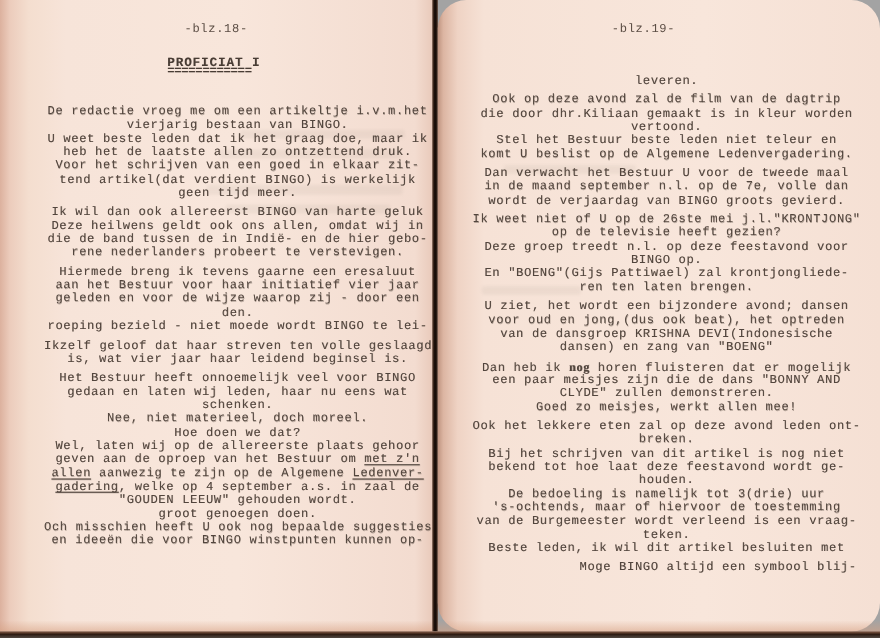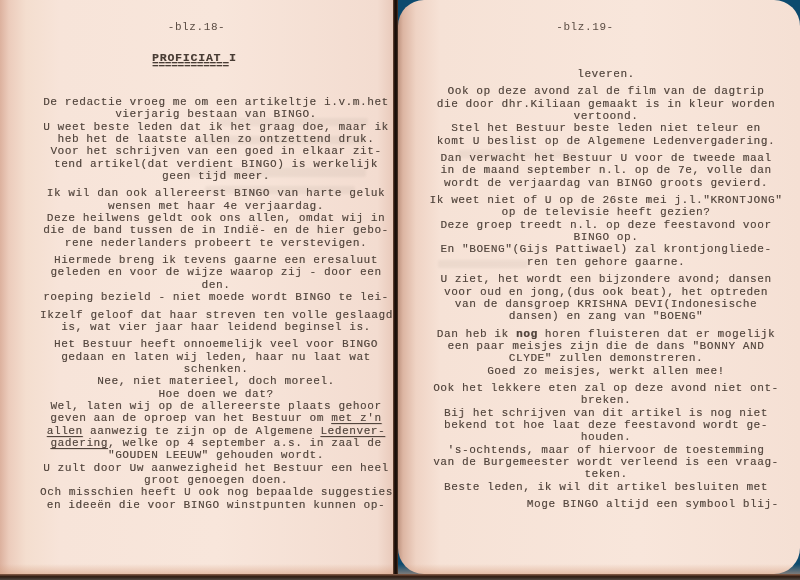--- a/index.html
+++ b/index.html
@@ -1,17 +1,17 @@
 <!DOCTYPE html>
 <html><head>
 <meta charset="utf-8">
 <style>
   html,body{margin:0;padding:0;}
   body{width:800px;height:580px;overflow:hidden;background:#332c27;}
-  .scan{position:relative;width:800px;height:580px;background:#0c4a6e;
+  .scan{position:relative;width:800px;height:580px;background:#a3a3a3;
         font-family:"Liberation Mono","DejaVu Sans Mono",monospace;}
   
   .page{position:absolute;top:0;height:574px;color:#52453d;}
   .page-left{left:0;width:393px;
     background:linear-gradient(90deg,#dcb19e 0px,#ecccbc 9px,#f4decf 26px,
                #f7e4d9 60px,#f8e6db 55%,#f3dcd0 96%,#e9cabb 100%);}
   .page-right{left:398px;width:402px;
     background:linear-gradient(90deg,#bf9480 0px,#dcb5a2 5px,#efd3c4 18px,
                #f6e2d6 42px,#f8e6db 60%,#f5e0d4 100%);border-radius:26px;}
   .page::after{content:"";position:absolute;left:0;right:0;bottom:0;height:10px;
@@ -27,21 +27,21 @@
   .doc-title{position:absolute;top:51px;left:152px;font-size:11.5px;font-weight:bold;
     letter-spacing:.8px;color:#483c34;text-shadow:.4px .4px 0 rgba(72,60,52,.35);}
   .doc-title .rule{display:block;margin-top:-5px;letter-spacing:-0.2px;font-size:11px;}
   .body-text{position:absolute;font-size:11px;letter-spacing:.6px;text-align:center;}
   .page-left .body-text{top:96px;left:40px;width:352px;}
   .page-right .body-text{top:68px;left:22px;width:372px;}
   .para{margin:0 0 5px 0;}
   .line{white-space:pre;height:12.35px;line-height:12.35px;
     text-shadow:.35px .35px .25px rgba(82,69,61,.4);}
   .line .u{text-decoration:underline;text-underline-offset:2px;}
-  .line b{font-weight:bold;text-shadow:.6px .4px .3px rgba(60,48,40,.55);}
+  .line b{font-weight:bold;text-shadow:.6px .4px .3px rgba(60,48,40,.55);font-family:Liberation Serif, serif;}
   
   .ghost{position:absolute;background:#9a8d80;opacity:.10;filter:blur(1.3px);
     border-radius:2px;}
 </style>
 </head>
 <body>
 
 <div class="scan">
 
   <div class="page page-left">
@@ -62,47 +62,46 @@
           <div class="line">De redactie vroeg me om een artikeltje i.v.m.het</div>
           <div class="line">vierjarig bestaan van BINGO.</div>
           <div class="line">U weet beste leden dat ik het graag doe, maar ik</div>
           <div class="line">heb het de laatste allen zo ontzettend druk.</div>
           <div class="line">Voor het schrijven van een goed in elkaar zit-</div>
           <div class="line">tend artikel(dat verdient BINGO) is werkelijk</div>
           <div class="line">geen tijd meer.</div>
         </div>
         <div class="para">
           <div class="line">Ik wil dan ook allereerst BINGO van harte geluk</div>
-          <div class="line">wensen met haar 4e verjaardag.</div>
           <div class="line">Deze heilwens geldt ook ons allen, omdat wij in</div>
           <div class="line">die de band tussen de in Indië- en de hier gebo-</div>
           <div class="line">rene nederlanders probeert te verstevigen.</div>
         </div>
         <div class="para">
           <div class="line">Hiermede breng ik tevens gaarne een eresaluut</div>
+          <div class="line">aan het Bestuur voor haar initiatief vier jaar</div>
           <div class="line">geleden en voor de wijze waarop zij - door een</div>
           <div class="line">den.</div>
           <div class="line">roeping bezield - niet moede wordt BINGO te lei-</div>
         </div>
         <div class="para">
           <div class="line">Ikzelf geloof dat haar streven ten volle geslaagd</div>
           <div class="line">is, wat vier jaar haar leidend beginsel is.</div>
         </div>
         <div class="para">
           <div class="line">Het Bestuur heeft onnoemelijk veel voor BINGO</div>
-          <div class="line">gedaan en laten wij leden, haar nu laat wat</div>
+          <div class="line">gedaan en laten wij leden, haar nu eens wat</div>
           <div class="line">schenken.</div>
           <div class="line">Nee, niet materieel, doch moreel.</div>
           <div class="line">Hoe doen we dat?</div>
           <div class="line">Wel, laten wij op de allereerste plaats gehoor</div>
           <div class="line">geven aan de oproep van het Bestuur om <span class="u">met z'n</span></div>
           <div class="line"><span class="u">allen</span> aanwezig te zijn op de Algemene <span class="u">Ledenver-</span></div>
           <div class="line"><span class="u">gadering</span>, welke op 4 september a.s. in zaal de</div>
           <div class="line">"GOUDEN LEEUW" gehouden wordt.</div>
-          <div class="line">U zult door Uw aanwezigheid het Bestuur een heel</div>
           <div class="line">groot genoegen doen.</div>
           <div class="line">Och misschien heeft U ook nog bepaalde suggesties</div>
           <div class="line">en ideeën die voor BINGO winstpunten kunnen op-</div>
         </div>
       </div>
   </div>
 
   <div class="gutter"></div>
 
   <div class="page page-right">
@@ -126,40 +125,41 @@
           <div class="line">Dan verwacht het Bestuur U voor de tweede maal</div>
           <div class="line">in de maand september n.l. op de 7e, volle dan</div>
           <div class="line">wordt de verjaardag van BINGO groots gevierd.</div>
         </div>
         <div class="para">
           <div class="line">Ik weet niet of U op de 26ste mei j.l."KRONTJONG"</div>
           <div class="line">op de televisie heeft gezien?</div>
           <div class="line">Deze groep treedt n.l. op deze feestavond voor</div>
           <div class="line">BINGO op.</div>
           <div class="line">En "BOENG"(Gijs Pattiwael) zal krontjongliede-</div>
-          <div class="line">ren ten gehore gaarne.</div>
+          <div class="line">ren ten laten brengen.</div>
         </div>
         <div class="para">
           <div class="line">U ziet, het wordt een bijzondere avond; dansen</div>
           <div class="line">voor oud en jong,(dus ook beat), het optreden</div>
           <div class="line">van de dansgroep KRISHNA DEVI(Indonesische</div>
           <div class="line">dansen) en zang van "BOENG"</div>
         </div>
         <div class="para">
           <div class="line">Dan heb ik <b>nog</b> horen fluisteren dat er mogelijk</div>
           <div class="line">een paar meisjes zijn die de dans "BONNY AND</div>
           <div class="line">CLYDE" zullen demonstreren.</div>
           <div class="line">Goed zo meisjes, werkt allen mee!</div>
         </div>
         <div class="para">
-          <div class="line">Ook het lekkere eten zal op deze avond niet ont-</div>
+          <div class="line">Ook het lekkere eten zal op deze avond leden ont-</div>
           <div class="line">breken.</div>
           <div class="line">Bij het schrijven van dit artikel is nog niet</div>
           <div class="line">bekend tot hoe laat deze feestavond wordt ge-</div>
           <div class="line">houden.</div>
+          <div class="line">De bedoeling is namelijk tot 3(drie) uur</div>
           <div class="line">'s-ochtends, maar of hiervoor de toestemming</div>
           <div class="line">van de Burgemeester wordt verleend is een vraag-</div>
           <div class="line">teken.</div>
           <div class="line">Beste leden, ik wil dit artikel besluiten met</div>
         </div>
         <div class="para">
           <div class="line">             Moge BINGO altijd een symbool blij-</div>
         </div>
       </div>
   </div>

